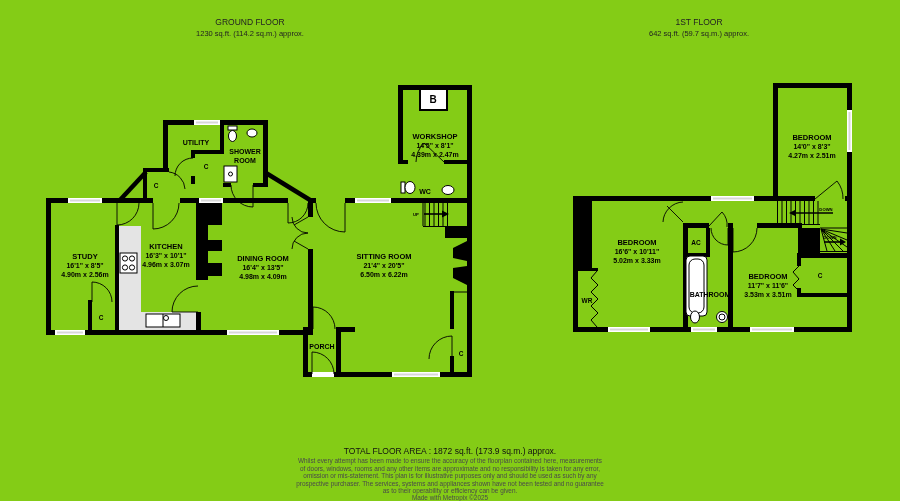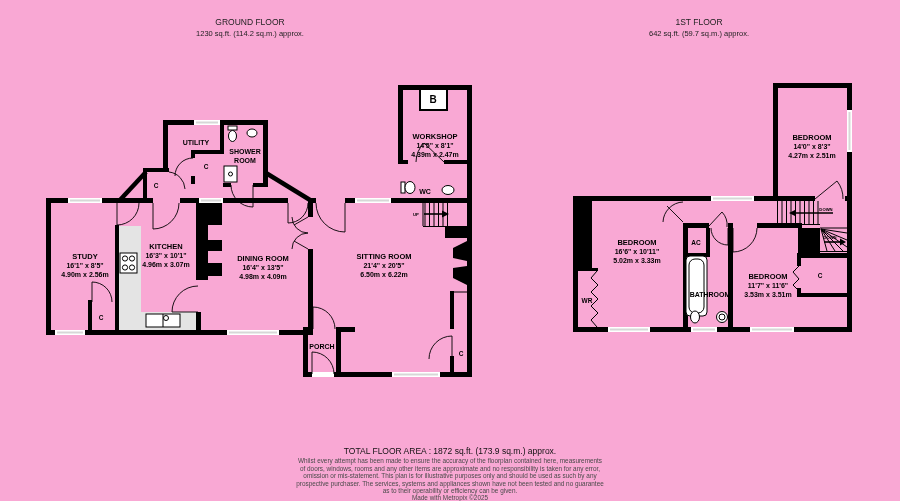--- a/index.html
+++ b/index.html
@@ -1,16 +1,16 @@
 <!DOCTYPE html>
 <html><head>
 <meta charset="utf-8">
 <style>
   html,body{margin:0;padding:0;background:#fff;}
-  .page{position:relative;width:900px;height:501px;background:#f9a8d4;overflow:hidden;}
+  .page{position:relative;width:900px;height:501px;background:#84cc16;overflow:hidden;}
   svg{position:absolute;left:0;top:0;}
   svg text{font-family:"Liberation Sans",sans-serif;fill:#000;text-anchor:middle;}
   .wall rect{fill:#000;}
   .dwall{stroke:#000;stroke-width:4.5;}
   .winw{fill:#fff;}
   .wing{fill:#d7d7d7;}
   .arc{stroke:#000;stroke-width:0.9;fill:none;}
   .thin{stroke:#000;stroke-width:1;fill:none;}
   .fix{stroke:#000;stroke-width:1;fill:#fff;}
   .counter{fill:#e4e4e4;}

